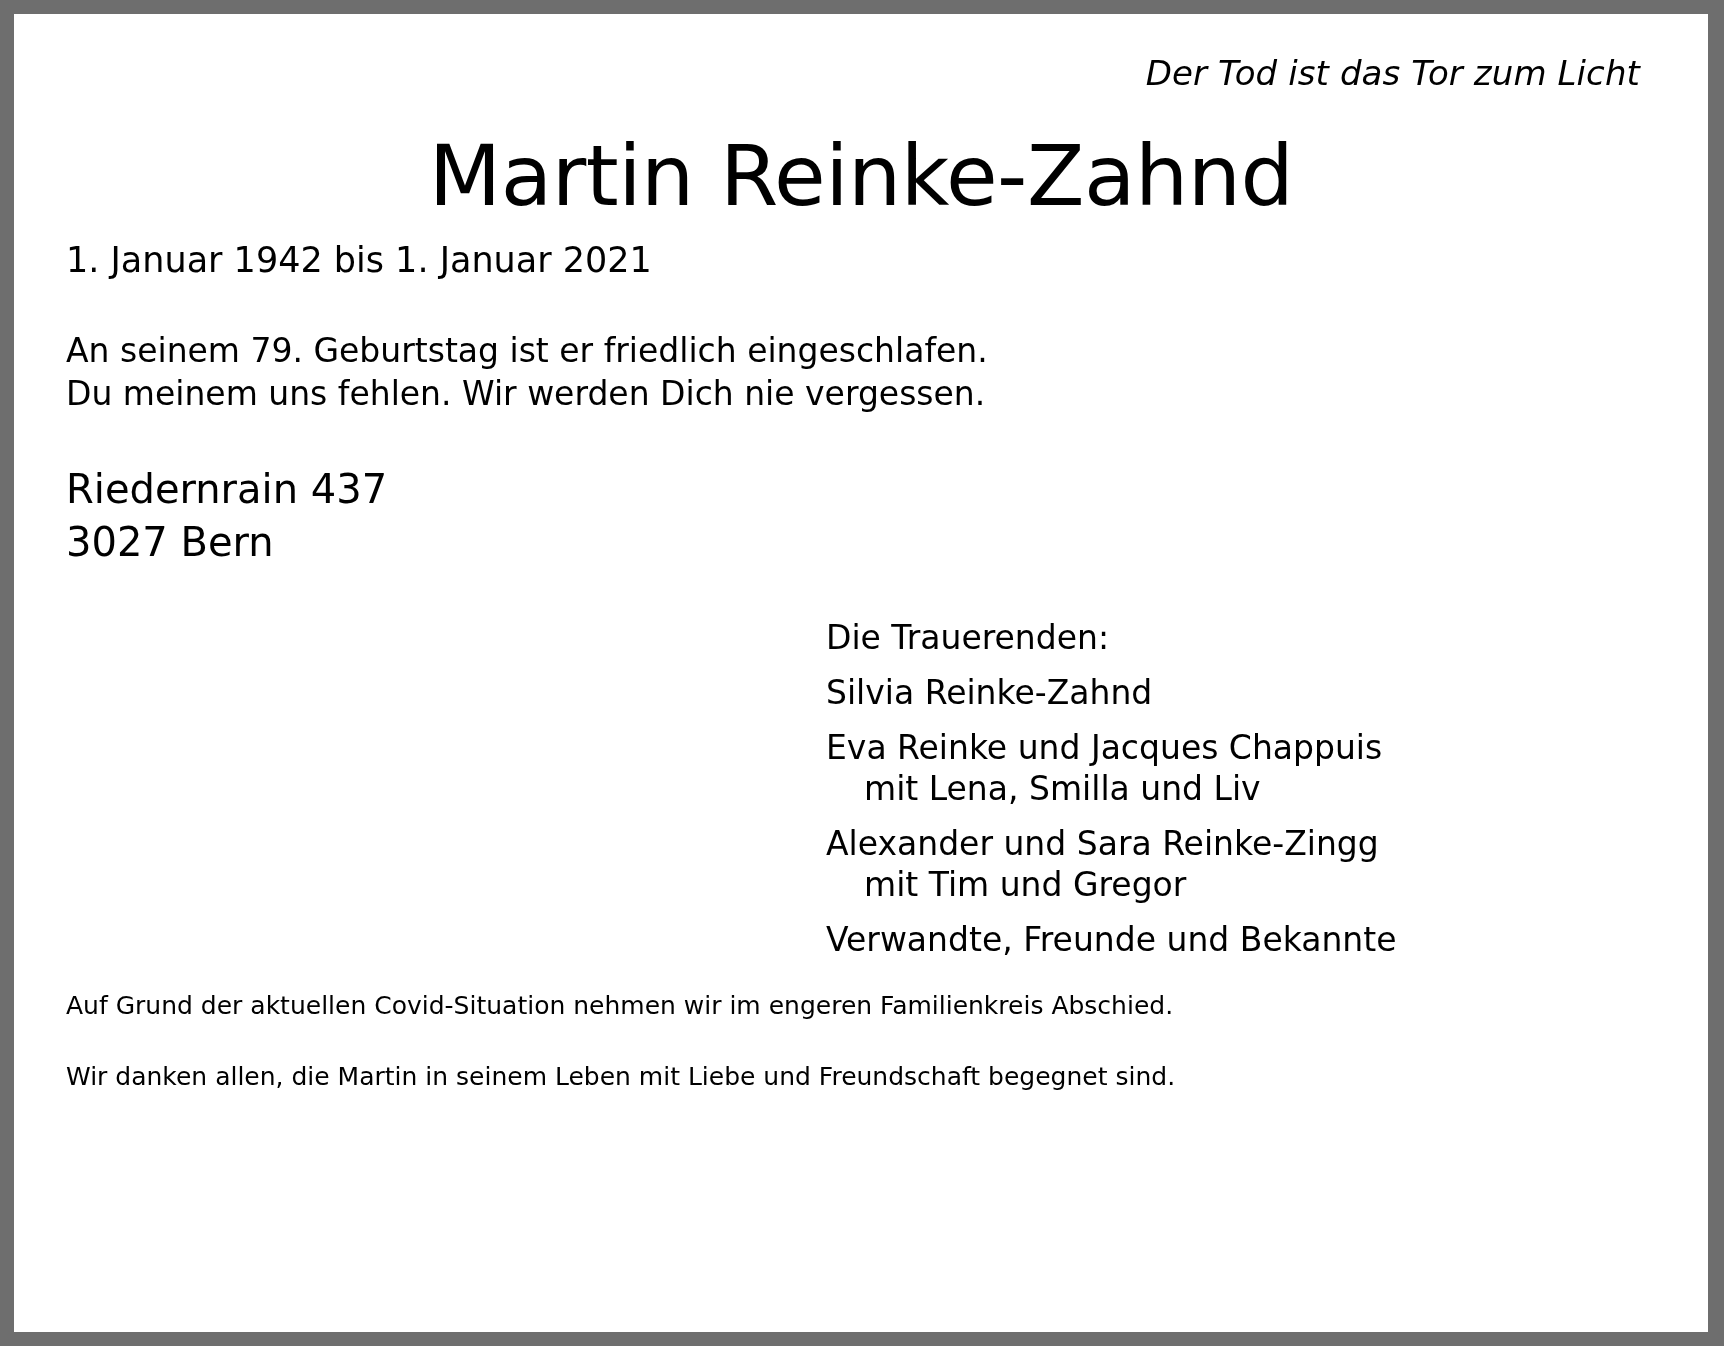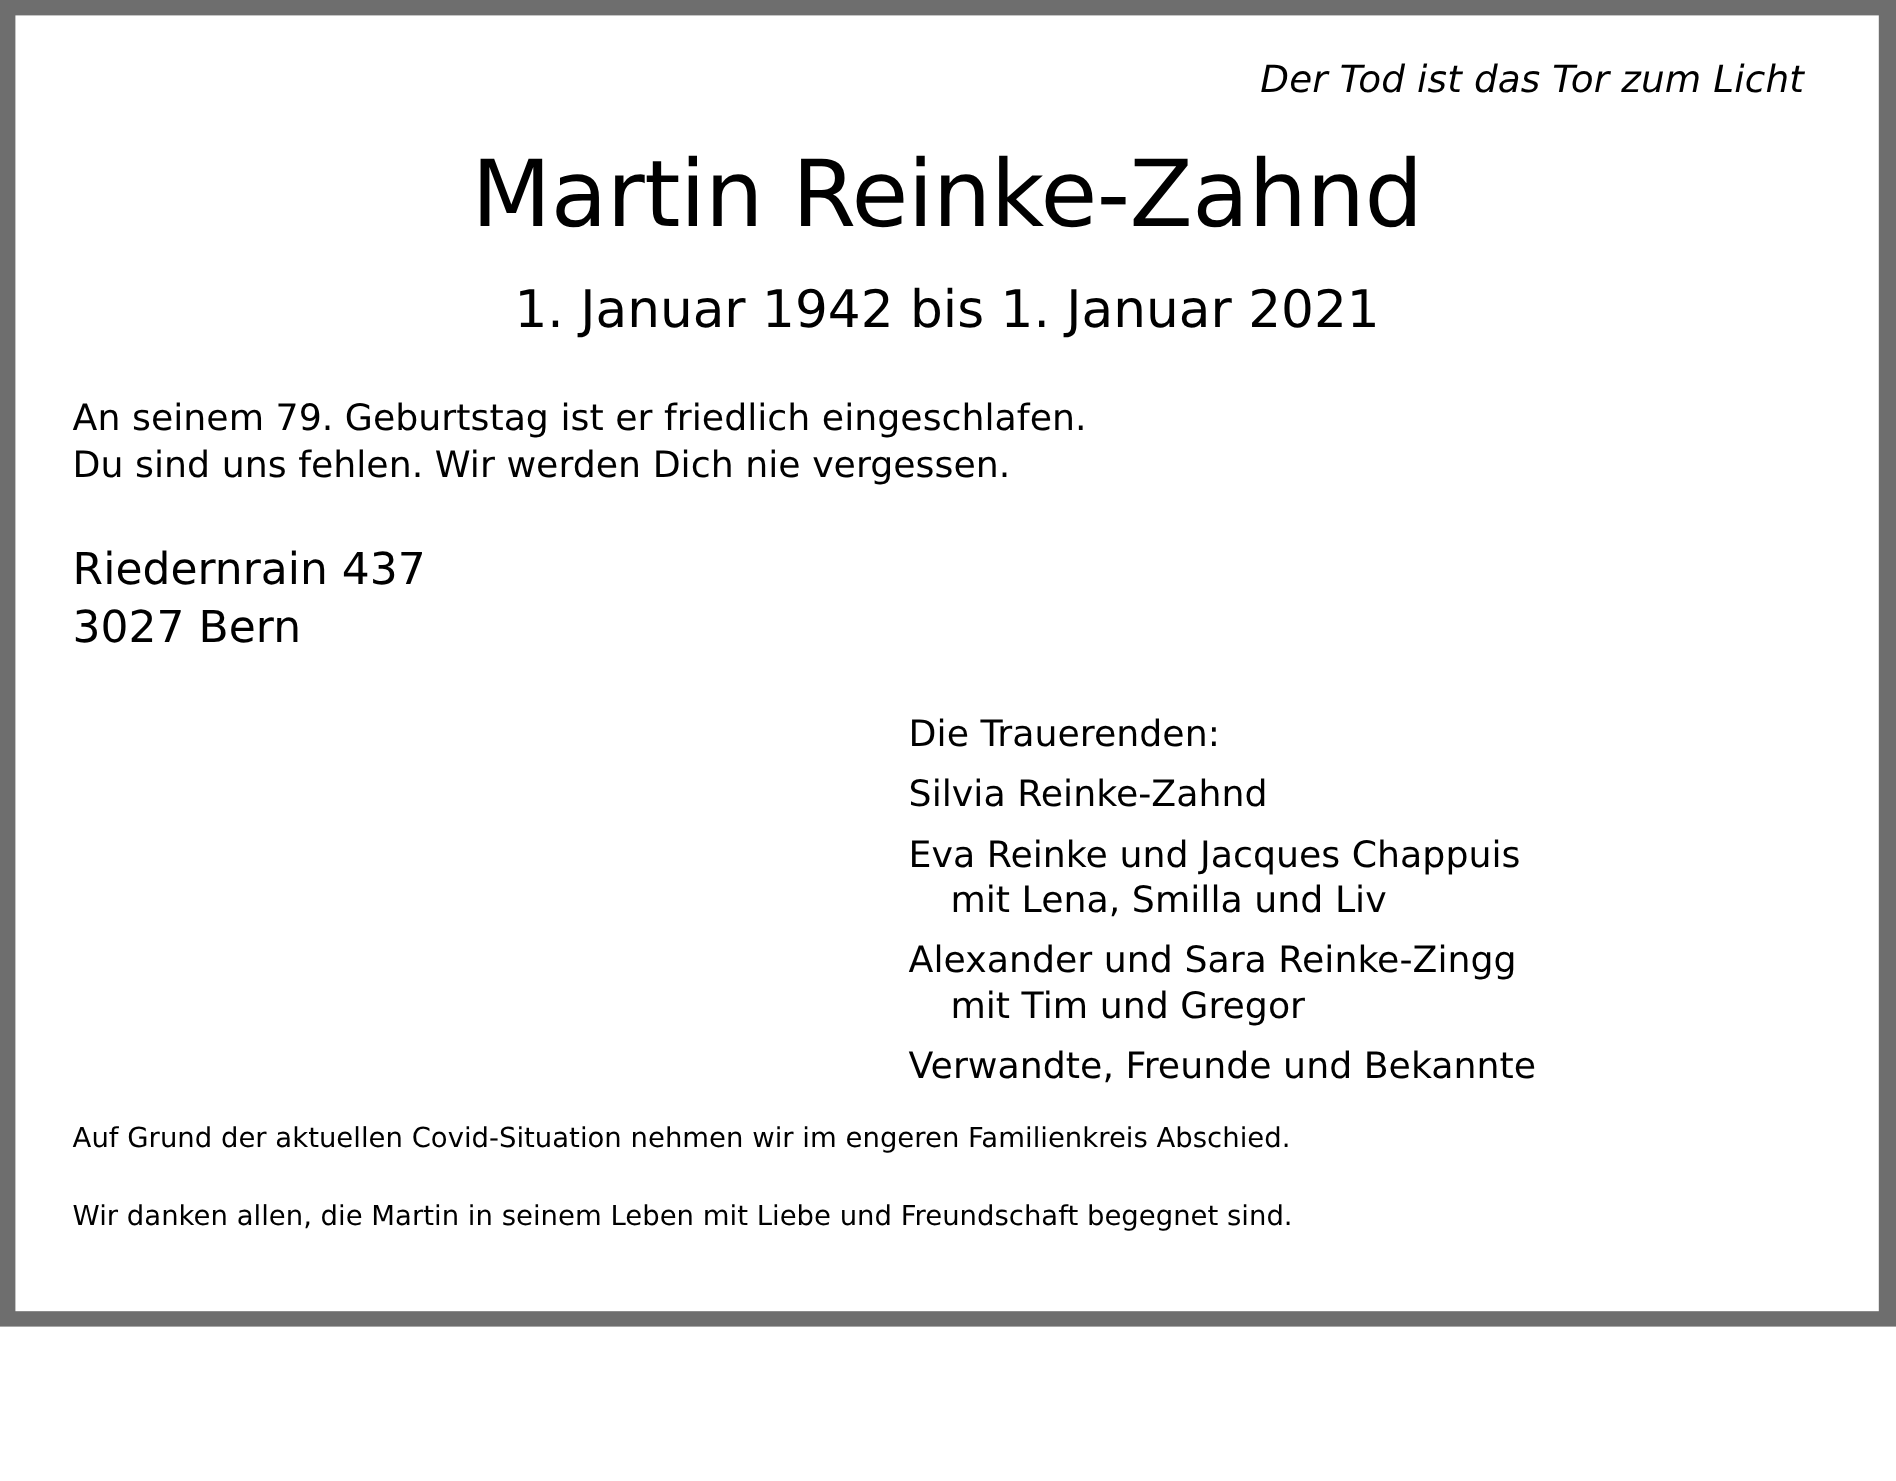--- a/index.html
+++ b/index.html
@@ -10,21 +10,21 @@
   body {
     width: 1724px;
     height: 1346px;
     font-family: "DejaVu Sans", sans-serif;
     color: #000000;
     overflow: hidden;
   }
   .page {
     position: relative;
     width: 1724px;
-    height: 1206px;
+    height: 1346px;
     background: #6e6e6e;
     box-sizing: border-box;
     padding: 14px 16px 14px 14px;
   }
   .card {
     position: relative;
     width: 100%;
     height: 100%;
     background: #ffffff;
     box-sizing: border-box;
@@ -59,23 +59,22 @@
   .name {
     text-align: center;
     font-size: 84px;
     line-height: 1.05;
     margin-top: 36px;
     letter-spacing: -0.5px;
     white-space: nowrap;
   }
 
   .dates {
-    text-align: center;
-    font-size: 47px;
-    margin-top: 34px;
+    font-size: 35px;
+    margin-top: 20px;
   }
 
   .note {
     margin-top: 50px;
     font-size: 33px;
     line-height: 1.3;
   }
 
   .address {
     margin-top: 48px;
@@ -121,21 +120,21 @@
       <div>Der Tod ist das Tor zum Licht</div>
     </div>
 
 
     <div class="name">Martin Reinke-Zahnd</div>
 
     <div class="dates">1. Januar 1942 bis 1. Januar 2021</div>
 
     <div class="note">
       <div>An seinem 79. Geburtstag ist er friedlich eingeschlafen.</div>
-      <div>Du sind uns fehlen. Wir werden Dich nie vergessen.</div>
+      <div>Du meinem uns fehlen. Wir werden Dich nie vergessen.</div>
     </div>
 
     <div class="address">
       <div>Riedernrain 437</div>
       <div>3027 Bern</div>
     </div>
 
     <div class="mourners">
       <div class="m-line">Die Trauerenden:</div>
 

